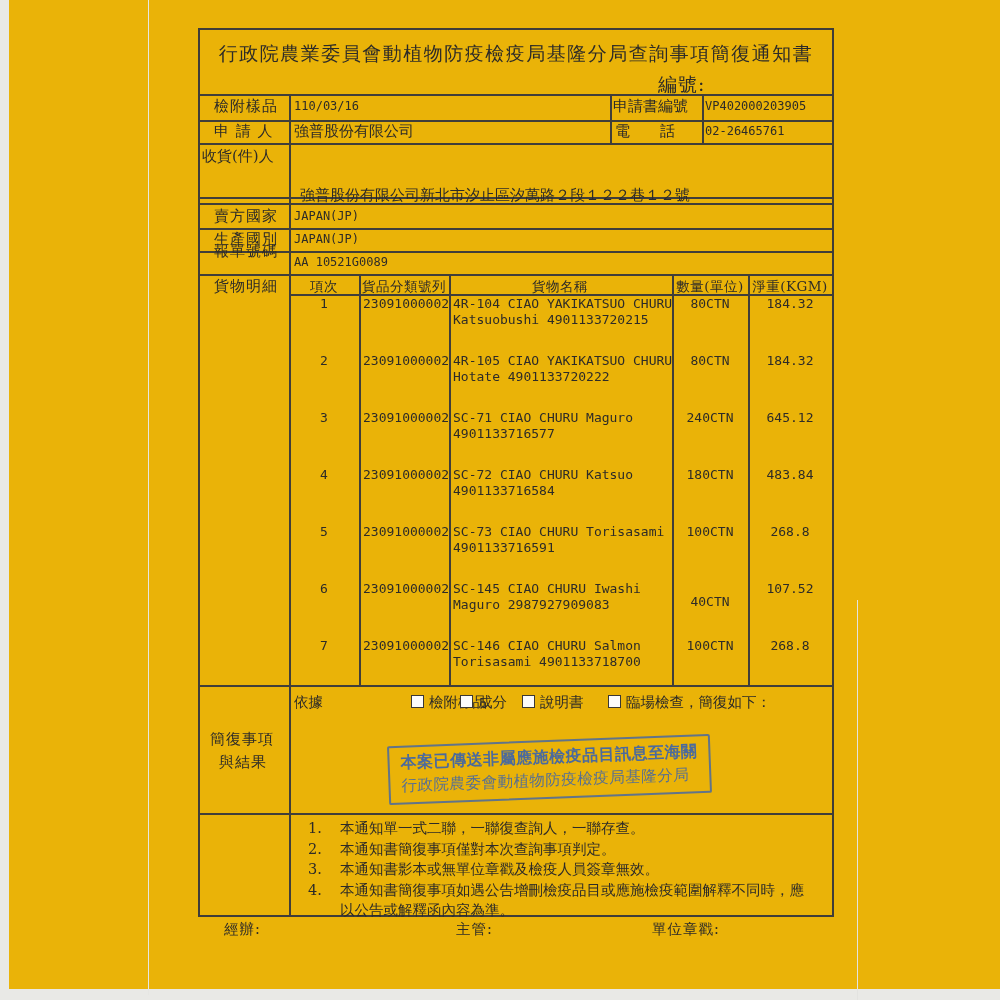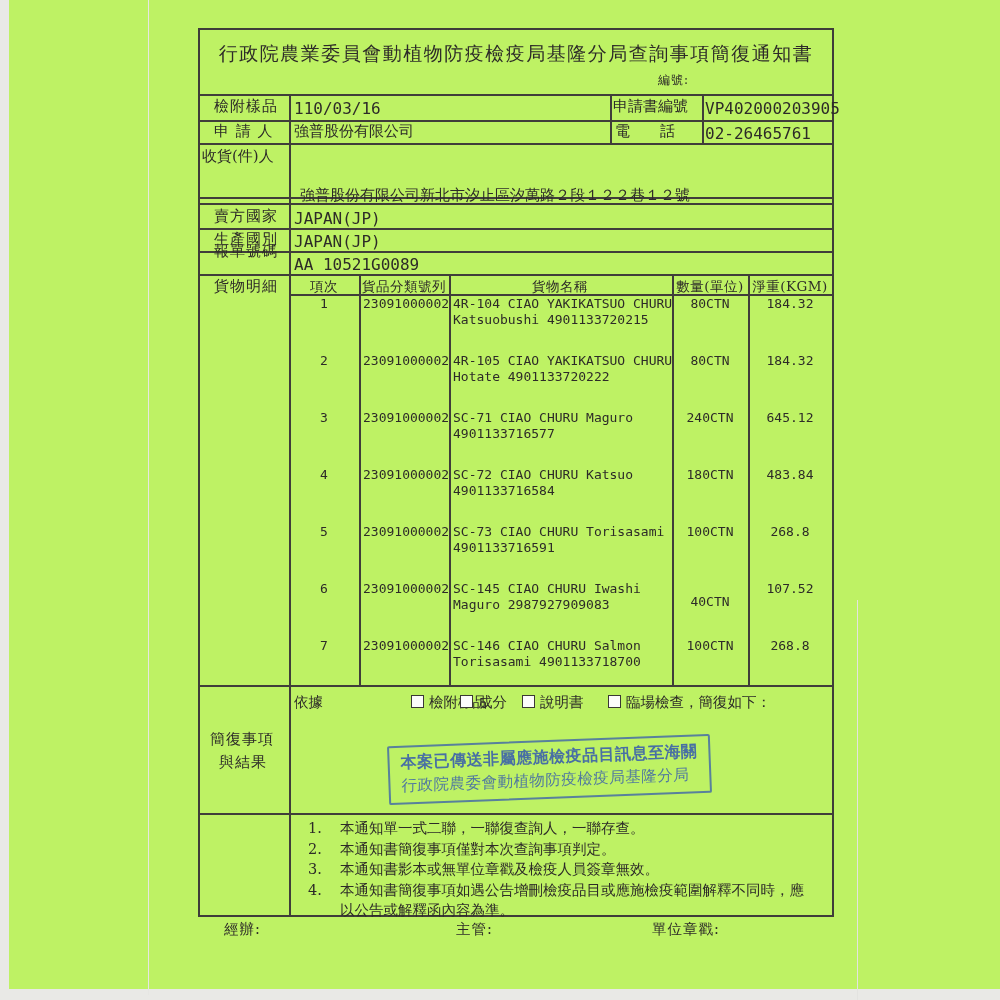--- a/index.html
+++ b/index.html
@@ -1,27 +1,27 @@
 <!DOCTYPE html>
 <html><head>
 <meta charset="utf-8">
 <style>
   html,body{margin:0;padding:0;}
   body{width:1000px;height:1000px;background:#f4f4f2;font-family:"DejaVu Serif",serif;}
-  #page{position:absolute;left:0;top:0;width:1000px;height:1000px;background:#bef264;overflow:hidden;}
+  #page{position:absolute;left:0;top:0;width:1000px;height:1000px;background:#eab308;overflow:hidden;}
   .artifact{position:absolute;background:#e9e9e6;}
   .table{position:absolute;left:198px;top:28px;width:632px;height:885px;border:2px solid #3f3d39;}
   .hl{position:absolute;height:2px;background:#403e3a;}
   .vl{position:absolute;width:2px;background:#403e3a;}
   .t{position:absolute;color:#2d2b28;font-family:"DejaVu Serif",serif;white-space:nowrap;}
   .m{position:absolute;color:#2d2b28;font-family:"DejaVu Sans Mono",monospace;white-space:nowrap;}
   .title{font-size:19px;letter-spacing:1.5px;width:100%;text-align:center;}
   .lbl{font-size:15px;letter-spacing:1px;}
   .val{font-size:15px;}
-  .mv{font-size:16px;}
+  .mv{font-size:12px;}
   .g{font-size:13px;line-height:16px;}
   .hdr{font-size:13.5px;letter-spacing:.5px;}
   .cx{transform:translateX(-50%);}
   .cbrow{position:absolute;top:663px;font-size:14.5px;color:#2d2b28;font-family:"DejaVu Serif",serif;white-space:nowrap;}
   .cb{display:inline-block;width:11px;height:11px;border:1.5px solid #3a3834;margin-right:5px;vertical-align:-1px;background:#fcfcfa;}
   .stamp{position:absolute;left:188px;top:710px;transform:rotate(-2.2deg);border:2.5px solid rgba(62,100,170,.8);border-radius:2px;padding:5px 11px 6px;color:#3e64aa;background:rgba(255,255,255,0);}
   .stamp .l1{font-size:16px;letter-spacing:.5px;font-weight:bold;opacity:.92;white-space:nowrap;}
   .stamp .l2{font-size:15.5px;letter-spacing:.5px;opacity:.85;transform:skewX(-3deg);white-space:nowrap;margin-top:2px;}
   .notes{position:absolute;left:108px;top:788px;width:505px;color:#2d2b28;font-size:14.5px;line-height:20.5px;}
   .note-row{display:flex;}
@@ -55,21 +55,21 @@
 
     <div class="vl" style="left:89px;top:64px;height:821px;"></div>
     <div class="vl" style="left:410px;top:64px;height:49px;"></div>
     <div class="vl" style="left:502px;top:64px;height:49px;"></div>
     <div class="vl" style="left:159px;top:244px;height:411px;"></div>
     <div class="vl" style="left:249px;top:244px;height:411px;"></div>
     <div class="vl" style="left:472px;top:244px;height:411px;"></div>
     <div class="vl" style="left:548px;top:244px;height:411px;"></div>
 
     <div class="t title" style="left:0;top:11px;">行政院農業委員會動植物防疫檢疫局基隆分局查詢事項簡復通知書</div>
-    <div class="t lbl" style="left:458px;top:42px;font-size:12px;">編號:</div>
+    <div class="t lbl" style="left:458px;top:42px;font-size:19px;">編號:</div>
 
     <div class="t lbl" style="left:14px;top:67px;">檢附樣品</div>
     <div class="m mv" style="left:94px;top:69px;">110/03/16</div>
     <div class="t lbl" style="left:413px;top:67px;letter-spacing:0;">申請書編號</div>
     <div class="m mv" style="left:505px;top:69px;">VP402000203905</div>
 
     <div class="t lbl" style="left:14px;top:92px;">申 請 人</div>
     <div class="t val" style="left:94px;top:92px;">強普股份有限公司</div>
     <div class="t lbl" style="left:415px;top:92px;letter-spacing:0;">電　　話</div>
     <div class="m mv" style="left:505px;top:94px;">02-26465761</div>

